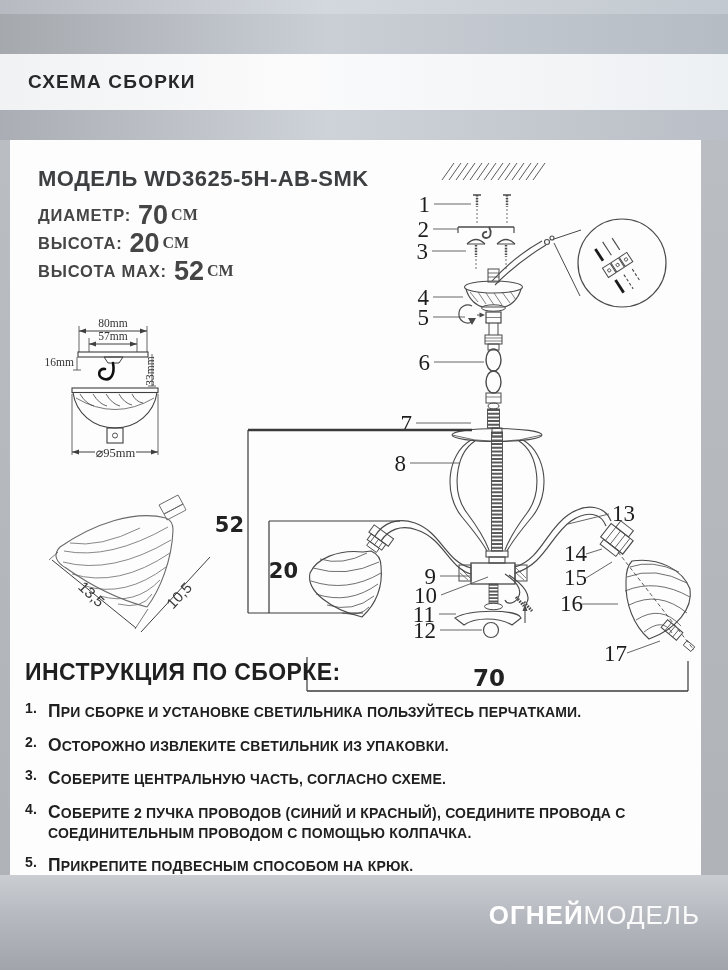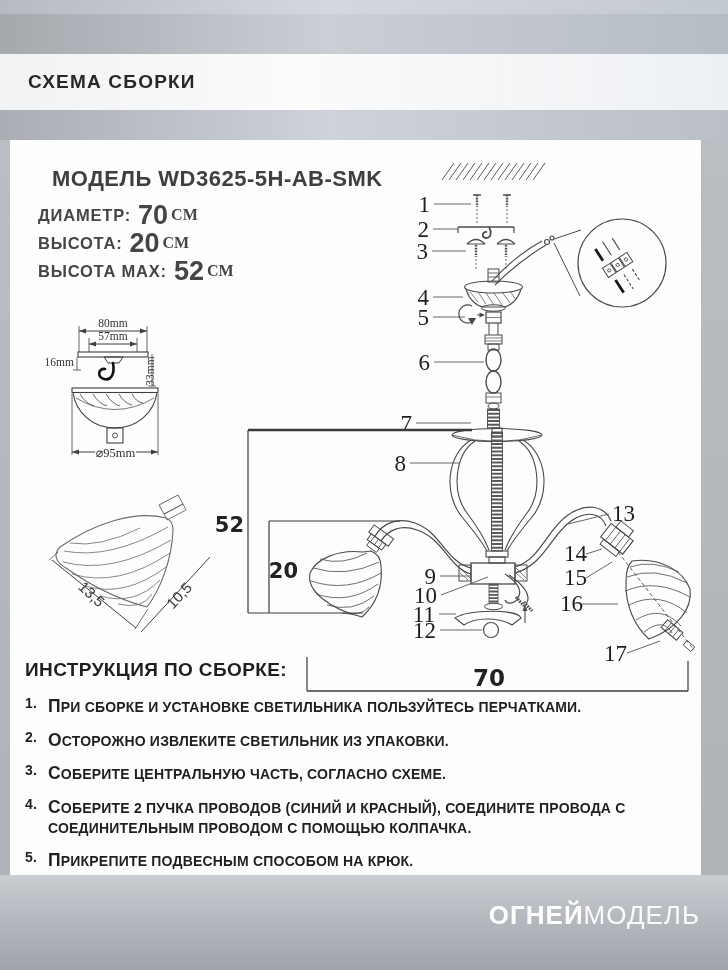--- a/index.html
+++ b/index.html
@@ -13,28 +13,28 @@
               display:flex;align-items:center;padding-left:28px;box-sizing:border-box;}
   .band-top3{top:110px;height:30px;background:linear-gradient(90deg,#aaaeb4,#ced3d9 45%,#babfc7);}
   .page-title{font-size:19px;font-weight:bold;letter-spacing:1.2px;color:#26282a;}
   .content{position:absolute;left:10px;top:140px;width:691px;height:735px;background:#fdfdfd;}
   .band-bottom{top:875px;height:95px;background:linear-gradient(180deg,#cacdd1 0%,#b7bbc1 40%,#a1a5ab 100%);}
   .logo{position:absolute;right:28px;top:25px;font-size:26px;letter-spacing:1px;color:#ffffff;}
   .logo-bold{font-weight:bold;}
   .logo-light{font-weight:normal;opacity:.95;}
 
   .model-block{position:absolute;left:38px;top:166px;color:#454545;}
-  .model-name{font-size:22px;font-weight:bold;letter-spacing:.5px;color:#3d3f41;margin-bottom:9px;margin-left:14px;}
+  .model-name{font-size:22px;font-weight:bold;letter-spacing:.5px;color:#3d3f41;margin-bottom:9px;}
   .spec-line{display:flex;align-items:center;height:28px;}
   .spec-label{font-size:16.5px;font-weight:bold;letter-spacing:.8px;text-transform:uppercase;}
   .spec-value{font-size:27px;font-weight:bold;margin:0 3px 0 7px;}
   .spec-unit{font-size:16px;font-weight:bold;text-transform:uppercase;font-family:Liberation Serif, serif;}
 
   .instructions{position:absolute;left:25px;top:659px;width:676px;color:#1f1f1f;}
-  .instr-title{font-size:19px;font-weight:bold;letter-spacing:.4px;margin-bottom:13px;}
+  .instr-title{font-size:23px;font-weight:bold;letter-spacing:.4px;margin-bottom:13px;}
   .instr-item{display:flex;margin-bottom:9px;font-size:14px;font-weight:bold;
               line-height:1.4;letter-spacing:.2px;}
   .instr-num{width:23px;flex:none;}
   .instr-text{flex:1;text-transform:uppercase;}
   .instr-text::first-letter{font-size:17.5px;}
 
   svg.diagram{position:absolute;left:0;top:0;}
   .pnum{font-family:"Liberation Serif","DejaVu Serif",serif;font-size:23px;fill:#1e1e1e;}
   .dim21{font-family:"DejaVu Sans",sans-serif;font-weight:bold;font-size:21px;fill:#222;}
   .dim23{font-family:"DejaVu Sans",sans-serif;font-weight:bold;font-size:23px;fill:#222;}

